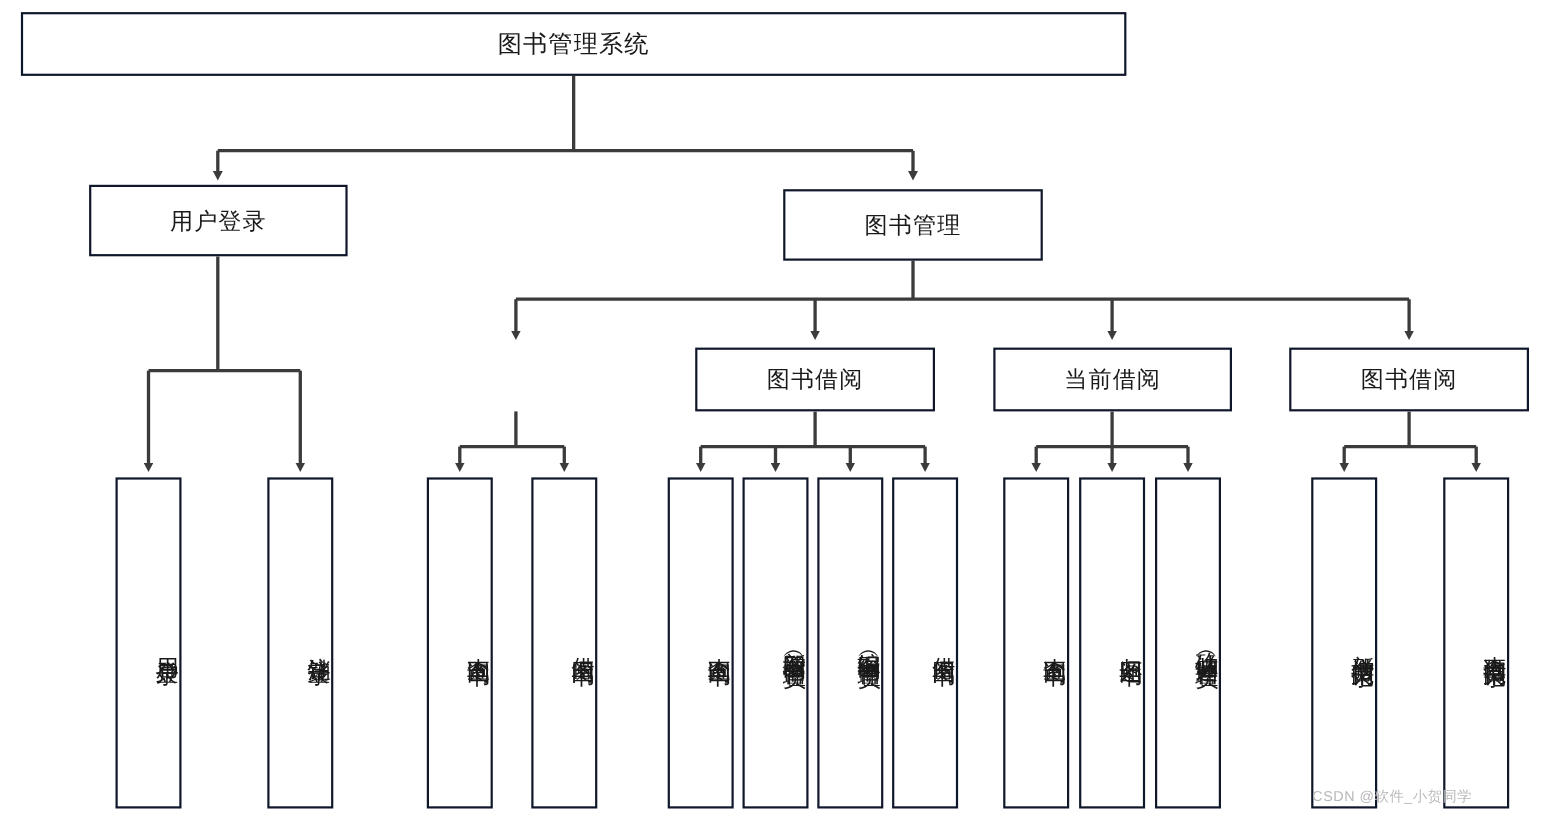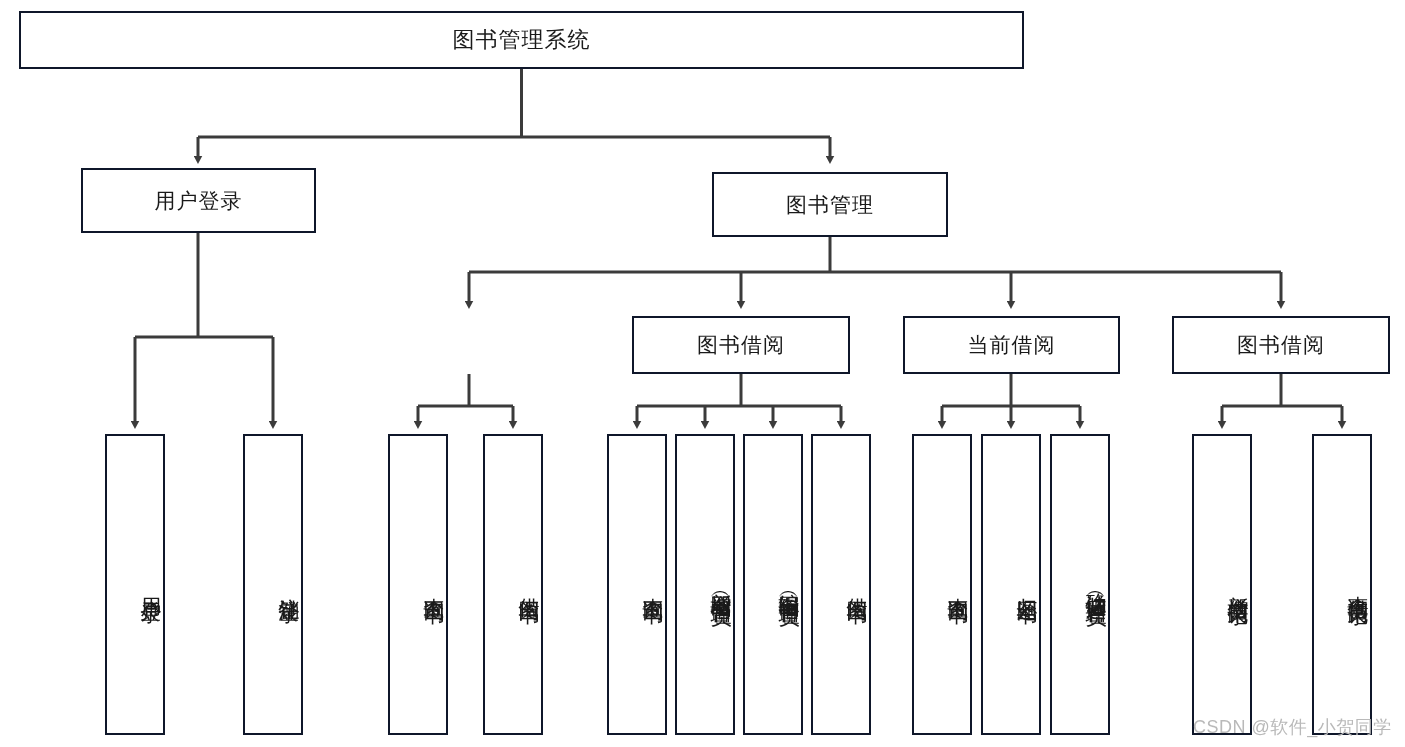--- a/index.html
+++ b/index.html
@@ -58,21 +58,21 @@
   }
   .node.vert.shift-top {
     align-items: flex-start;
   }
   .node.root {
     font-size: 22px;
   }
   #watermark {
     position: absolute;
     color: #b9b9b9;
-    font-size: 18px;
+    font-size: 13px;
     letter-spacing: 0.5px;
     white-space: nowrap;
     user-select: none;
   }
 </style>
 </head>
 <body>
 
 <div id="stage">
 

